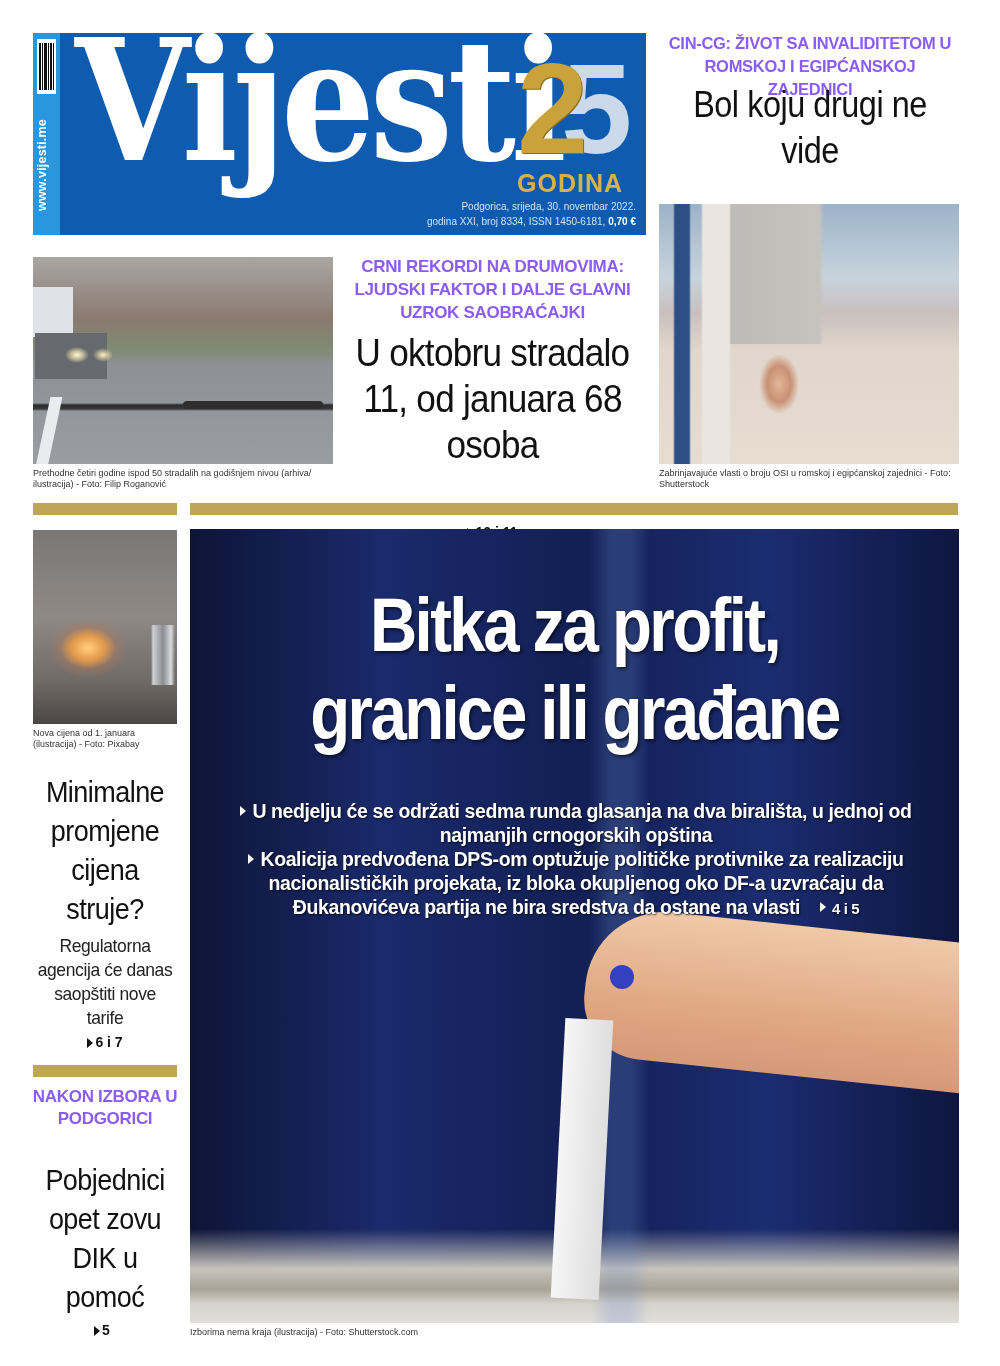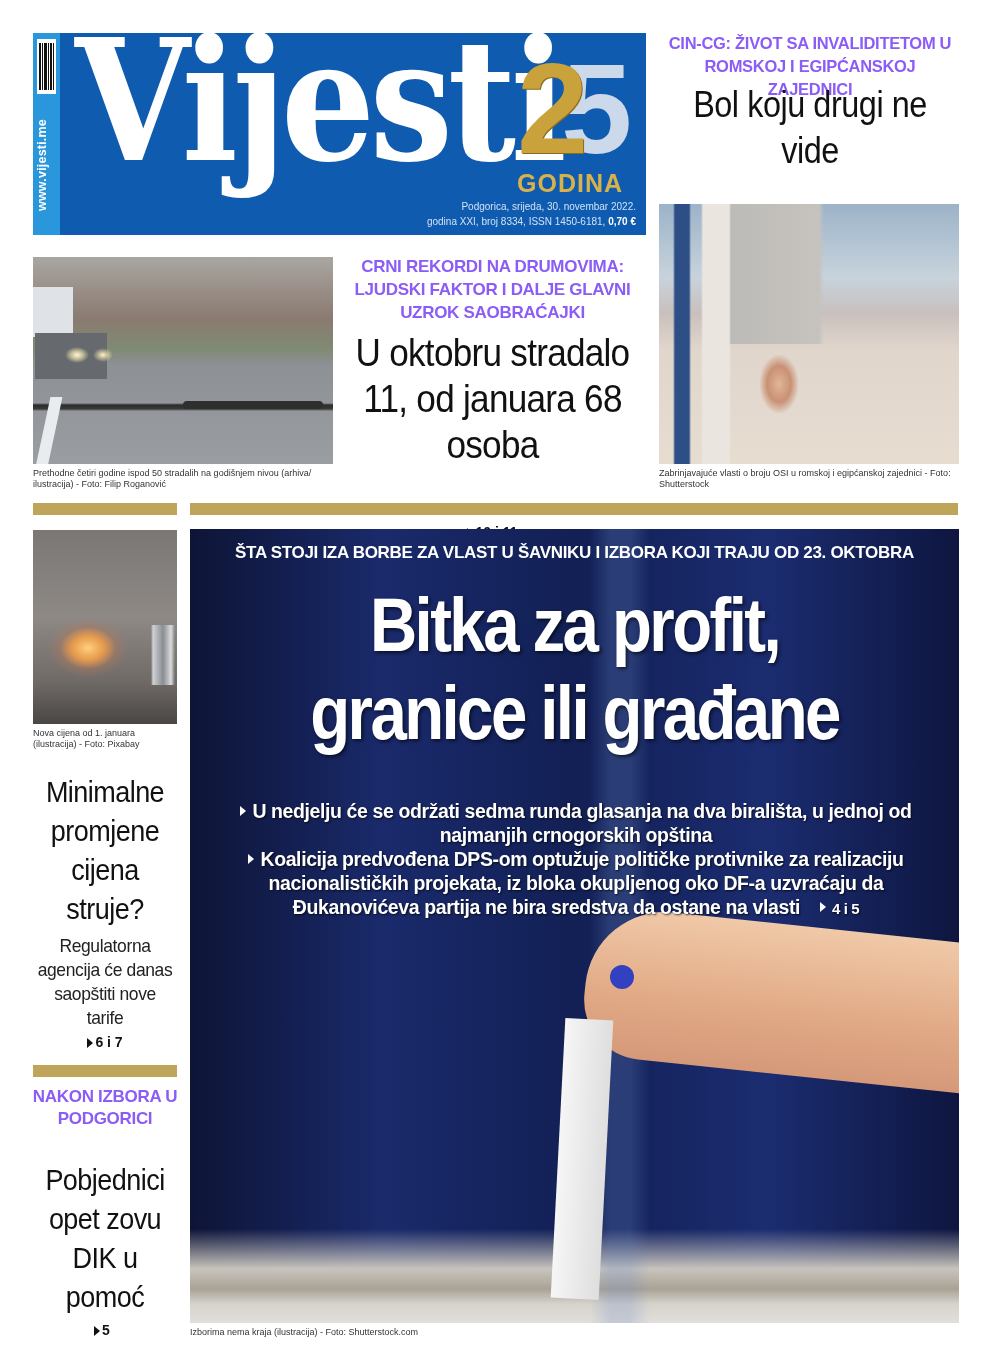--- a/index.html
+++ b/index.html
@@ -167,21 +167,20 @@
 <div id="lb-kicker" class="abs kicker">NAKON IZBORA U PODGORICI</div>
 <div id="lb-head" class="abs head">Pobjednici opet zovu DIK u pomoć</div>
 <div id="lb-ref" class="abs pageref">
   <span class="tri"></span><span>5</span>
 </div>
 
 <div id="main-story" class="abs photo">
   <div class="arm"></div>
   <div class="ballot"></div>
   <div class="ring"></div>
-  <div id="main-kicker">ŠTA STOJI IZA BORBE ZA VLAST U ŠAVNIKU I IZBORA KOJI TRAJU OD 23. OKTOBRA</div>
   <div id="main-head">
     <div>Bitka za profit,</div>
     <div>granice ili građane</div>
   </div>
   <div id="main-bullets">
     <div><span class="bul"></span><span>U nedjelju će se održati sedma runda glasanja na dva birališta, u jednoj od najmanjih crnogorskih opština</span></div>
     <div><span class="bul"></span><span>Koalicija predvođena DPS-om optužuje političke protivnike za realizaciju nacionalističkih projekata, iz bloka okupljenog oko DF-a uzvraćaju da Đukanovićeva partija ne bira sredstva da ostane na vlasti</span><span class="ref"><span class="bul"></span><span>4 i 5</span></span></div>
   </div>
 </div>
 <div id="cap-main" class="abs">Izborima nema kraja (ilustracija) - Foto: Shutterstock.com</div>

